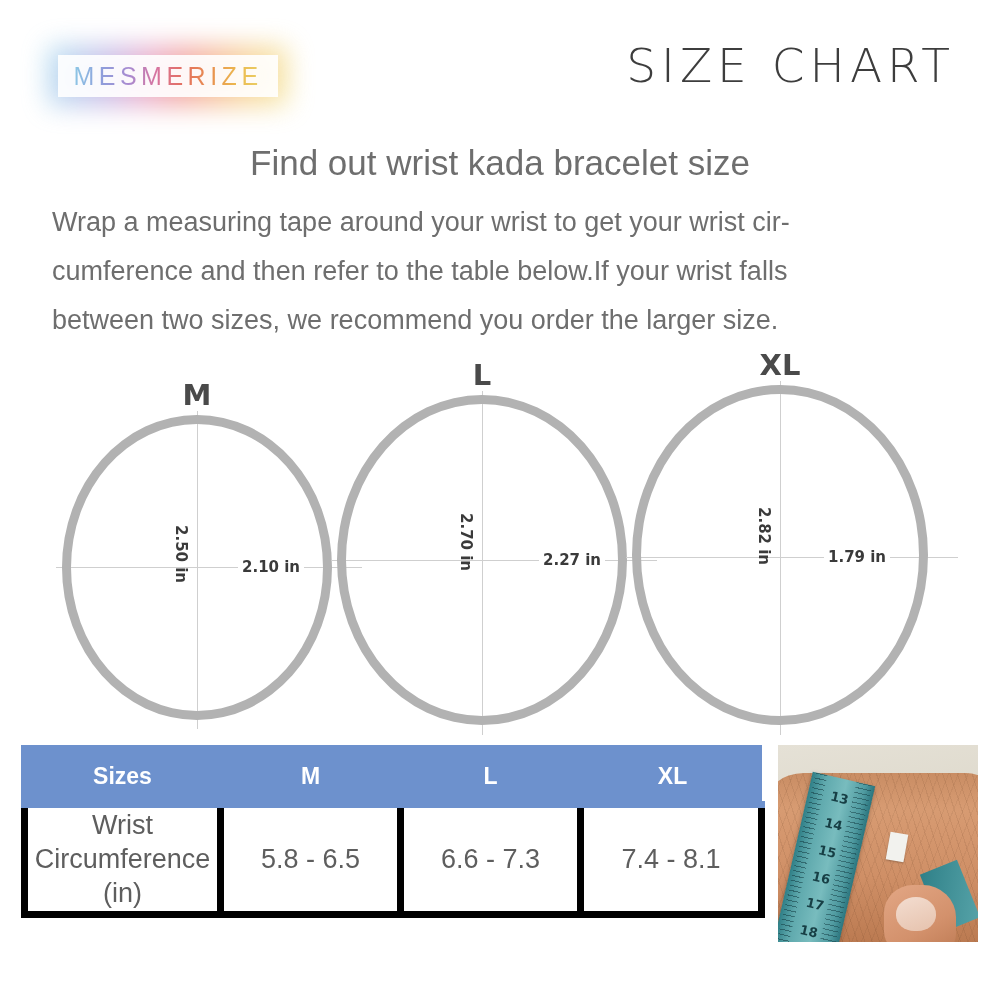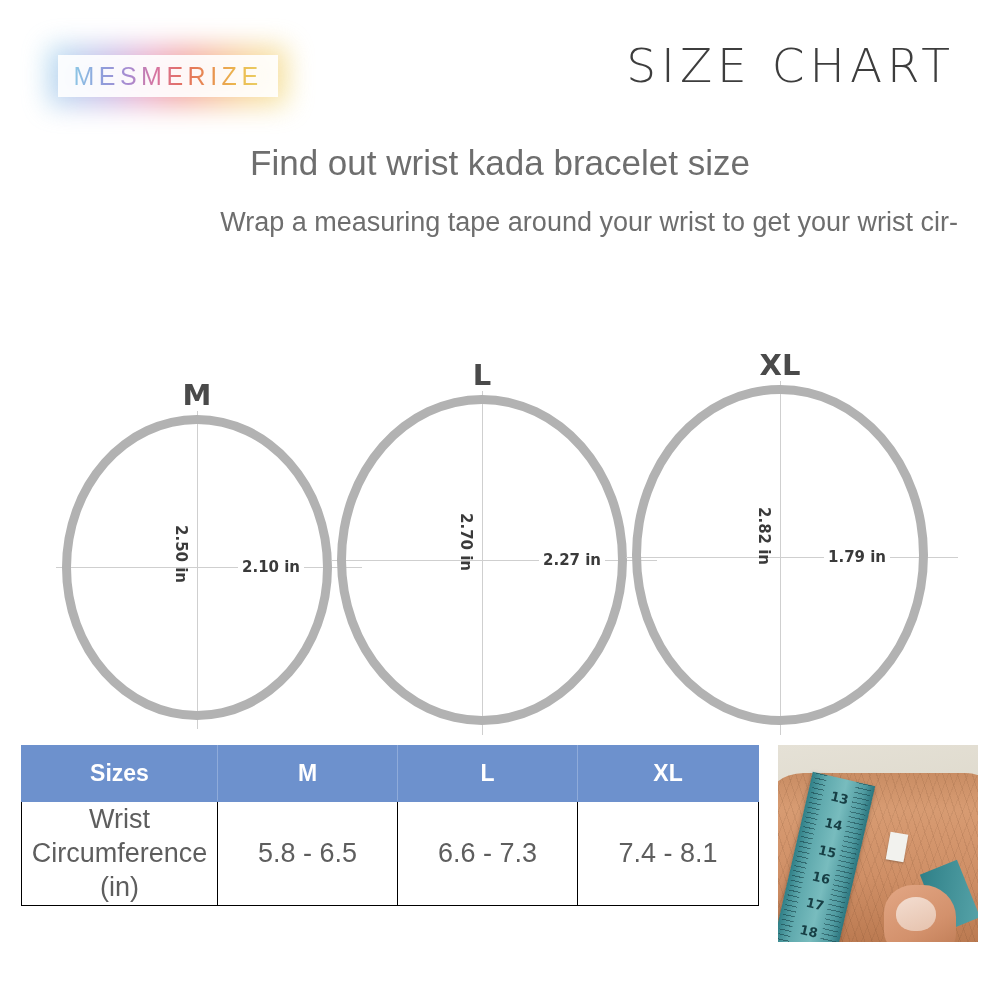--- a/index.html
+++ b/index.html
@@ -90,21 +90,21 @@
     font-weight: 400;
     color: #6e6e6e;
     line-height: 1.2;
   }
   #intro-paragraph {
     position: absolute;
     left: 52px; right: 42px; top: 198px;
     font-size: 27px;
     line-height: 1.82;
     color: #6e6e6e;
-    text-align: right;
+    text-align: left;
   }
   #intro-paragraph .pline { display: block; white-space: nowrap; }
 
   
   #ovals-area {
     position: absolute;
     left: 0; top: 350px;
     width: 1000px; height: 400px;
   }
   .oval-figure { position: absolute; }
@@ -155,21 +155,21 @@
 
   
   #size-table {
     position: absolute;
     left: 21px; top: 745px;
     width: 737px;
     border-collapse: collapse;
     table-layout: fixed;
   }
   #size-table th, #size-table td {
-    border: 1px solid #000000;
+    border: 7px solid #000000;
     text-align: center;
     vertical-align: middle;
   }
   #size-table thead th {
     background: #6d91cd;
     color: #ffffff;
     font-size: 23px;
     font-weight: 700;
     height: 56px;
     border-color: #6d91cd;
@@ -288,20 +288,22 @@
     <span class="wordmark">MESMERIZE</span>
   </div>
 </div>
 
 <div id="size-chart-title">SIZE CHART</div>
 
 <div id="intro-heading">Find out wrist kada bracelet size</div>
 
 <div id="intro-paragraph">
   <span class="pline">Wrap a measuring tape around your wrist to get your wrist cir-</span>
+  <span class="pline">cumference and then refer to the table below.If your wrist falls</span>
+  <span class="pline">between two sizes, we recommend you order the larger size.</span>
 </div>
 
 <div id="ovals-area">
 
   <div class="oval-figure" style="left:62px; top:65px; width:270px; height:305px;">
     <div class="axis-v" style="left:135px; top:-4px; height:318px;"></div>
     <div class="axis-h" style="left:-6px; top:152px; width:306px;"></div>
     <div class="oval-ring"></div>
     <div class="oval-label">M</div>
     <div class="dim-v" style="left:128px; top:110px; transform:rotate(90deg); transform-origin:left top;">2.50 in</div>

